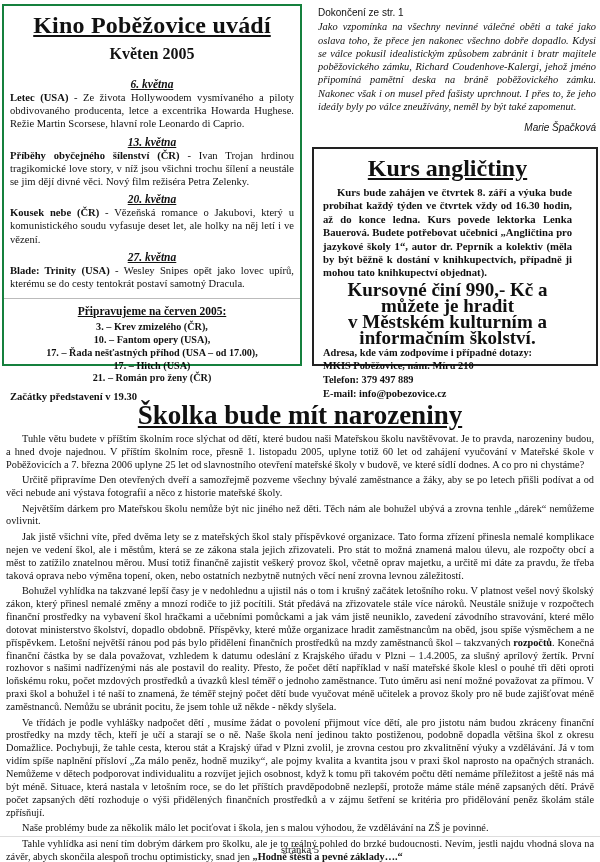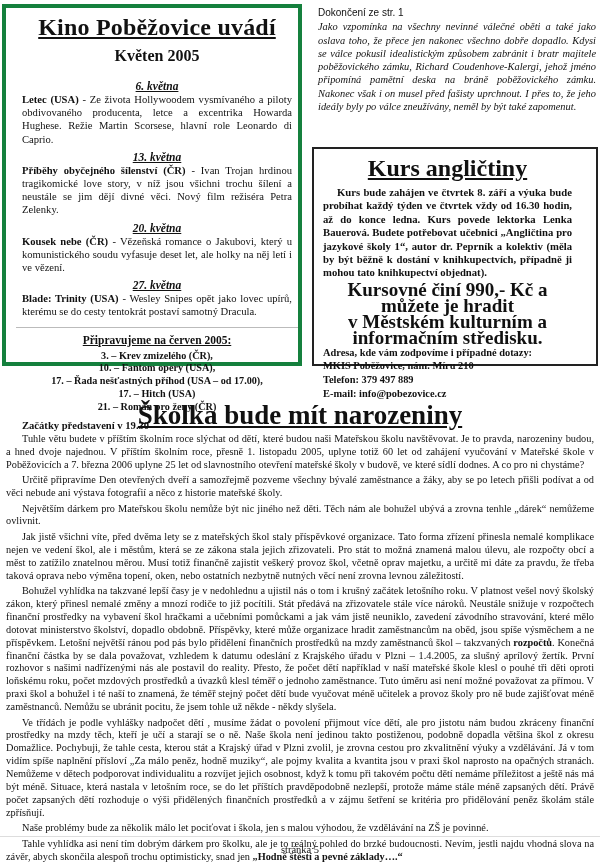--- a/index.html
+++ b/index.html
@@ -2,21 +2,21 @@
 <html><head>
 <meta charset="utf-8">
 <style>
   html, body { margin: 0; padding: 0; background: #ffffff; }
   body { width: 600px; height: 862px; position: relative; overflow: hidden;
          font-family: "Liberation Serif", "DejaVu Serif", serif; color: #111; }
   .page { position: absolute; left: 0; top: 0; width: 600px; height: 862px; }
 
   
   .kino { position: absolute; left: 2px; top: 4px; width: 300px; height: 362px;
-          border: 4px solid #15803d; box-sizing: border-box; padding: 4px 6px 0 16px; }
+          border: 2px solid #15803d; box-sizing: border-box; padding: 4px 6px 0 6px; }
   .kino-title { text-align: center; font-size: 24px; font-weight: bold; text-decoration: underline;
                 margin: 2px 0 6px 0; letter-spacing: 0.2px; }
   .kino-month { text-align: center; font-size: 16px; font-weight: bold; margin: 0 0 15px 0; }
   .k-date { text-align: center; font-size: 11.5px; font-weight: bold; text-decoration: underline; margin: 5px 0 1px 0; font-style: italic; }
   .k-film { font-size: 10.6px; line-height: 13.2px; text-align: justify; margin: 0; }
   .k-film b { font-weight: bold; }
   .k-sep { border-top: 1px solid #bbb; margin: 8px -6px 6px -6px; }
   .k-prep-title { text-align: center; font-size: 11.5px; font-weight: bold; text-decoration: underline; margin: 6px 0 4px 0; }
   .k-prep-item { text-align: center; font-size: 10.2px; font-weight: bold; line-height: 12.8px; }
   .k-start { text-align: left; font-size: 10.6px; font-weight: bold; margin-top: 6px; }
@@ -72,28 +72,29 @@
     <div class="k-prep-item">10. – Fantom opery (USA),</div>
     <div class="k-prep-item">17. – Řada nešťastných příhod (USA – od 17.00),</div>
     <div class="k-prep-item">17. – Hitch (USA)</div>
     <div class="k-prep-item">21. – Román pro ženy (ČR)</div>
     <div class="k-start">Začátky představení v 19.30</div>
   </div>
 
   <div class="cont">
     <div class="cont-head">Dokončení ze str. 1</div>
     <div class="cont-body">Jako vzpomínka na všechny nevinné válečné oběti a také jako oslava toho, že přece jen nakonec všechno dobře dopadlo. Kdysi se válce pokusil idealistickým způsobem zabránit i bratr majitele poběžovického zámku, Richard Coudenhove-Kalergi, jehož jméno připomíná pamětní deska na bráně poběžovického zámku. Nakonec však i on musel před fašisty uprchnout. I přes to, že jeho ideály byly po válce zneužívány, neměl by být také zapomenut.</div>
+    <div class="cont-sig">Marie Špačková</div>
   </div>
 
   <div class="kurs">
     <div class="kurs-title">Kurs angličtiny</div>
     <div class="kurs-body">Kurs bude zahájen ve čtvrtek 8. září a výuka bude probíhat každý týden ve čtvrtek vždy od 16.30 hodin, až do konce ledna. Kurs povede lektorka Lenka Bauerová. Budete potřebovat učebnici „Angličtina pro jazykové školy 1“, autor dr. Peprník a kolektiv (měla by být běžně k dostání v knihkupectvích, případně ji mohou tato knihkupectví objednat).</div>
     <div class="kurs-price">
       <div>Kursovné činí 990,- Kč a můžete je hradit</div>
-      <div>v Městském kulturním a informačním středisku.</div>
+      <div>v Městském kulturním a informačním školství.</div>
     </div>
     <div class="kurs-contact">
       <div>Adresa, kde vám zodpovíme i případné dotazy:</div>
       <div>MKIS Poběžovice, nám. Míru 210</div>
       <div>Telefon: 379 497 889</div>
       <div>E-mail: info@pobezovice.cz</div>
     </div>
   </div>
 
   <div class="article">

